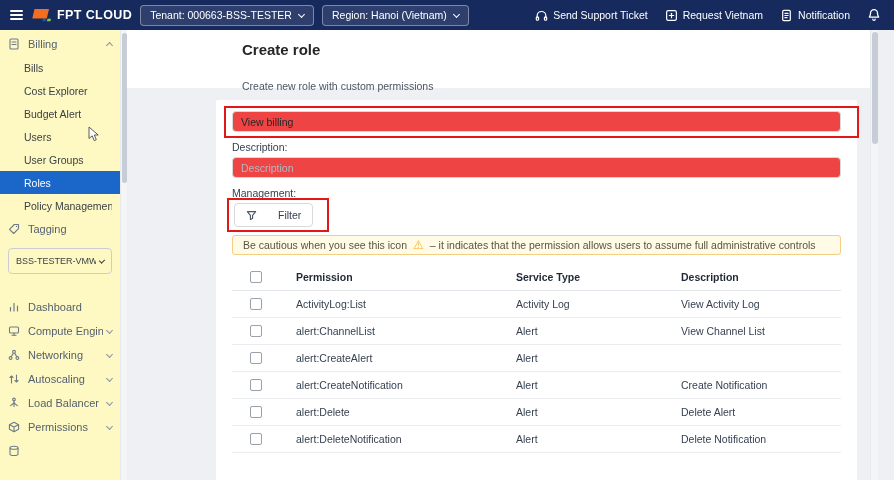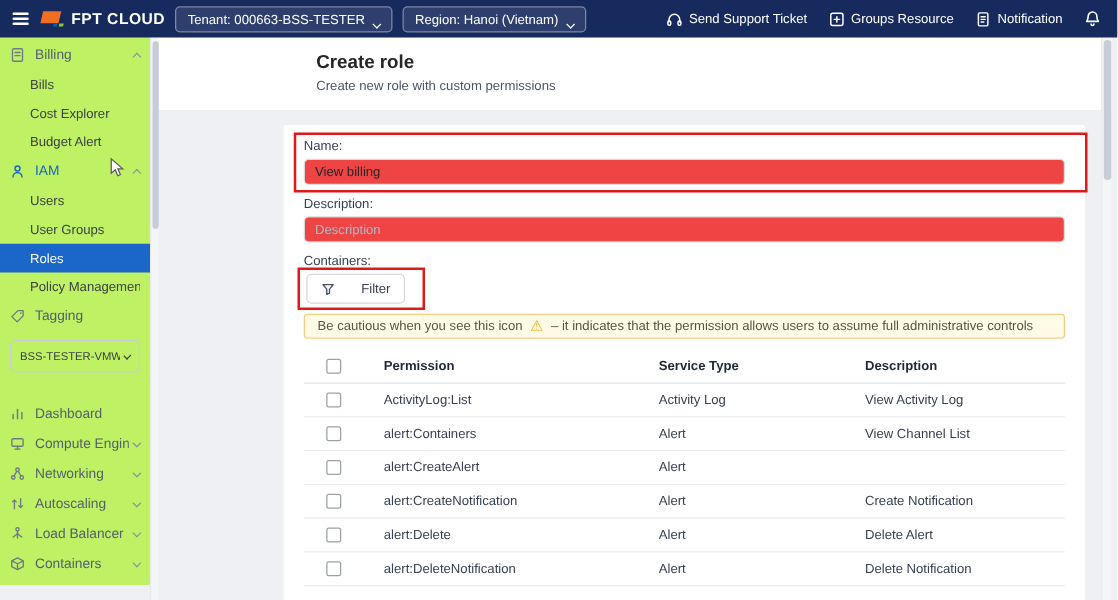--- a/index.html
+++ b/index.html
@@ -8,55 +8,55 @@
        font-family:"Liberation Sans",sans-serif;font-size:11px;color:#3c4043}
 
   
   .topbar{position:absolute;top:0;left:0;width:894px;height:30px;background:#172A5E;
           display:flex;align-items:center;color:#fff;z-index:30}
   .tb-left{display:flex;align-items:center;padding-left:10px}
   .hamburger{display:flex;flex-direction:column;gap:2.5px;cursor:pointer;margin-right:9px}
   .hamburger i{display:block;width:13px;height:1.6px;background:#fff;border-radius:1px}
   .logo{display:flex;align-items:center;margin-right:5px}
   .brand{font-weight:bold;font-size:12.5px;letter-spacing:.4px}
-  .pill{display:flex;align-items:flex-end;gap:7px;background:rgba(255,255,255,.10);
+  .pill{display:flex;align-items:center;gap:7px;background:rgba(255,255,255,.10);
         border:1px solid rgba(255,255,255,.38);border-radius:4px;color:#fff;
         font-size:10.5px;padding:3px 9px;margin-left:8px;cursor:pointer;font-family:inherit;height:21px;white-space:nowrap}
   .tb-right{margin-left:auto;display:flex;align-items:center;gap:17px;padding-right:13px;font-size:10.5px}
   .tb-link{display:flex;align-items:center;gap:5px;color:#fff;text-decoration:none;cursor:pointer;white-space:nowrap}
   .tb-ic{display:flex}
   .chev{display:inline-block;width:5px;height:5px;border-right:1.4px solid currentColor;border-bottom:1.4px solid currentColor}
   .chev.down{transform:rotate(45deg);margin-top:-2px}
   .chev.up{transform:rotate(-135deg);margin-top:2px}
 
   
-  .sidebar{position:absolute;top:18px;left:0;width:120px;height:450px;background:#bef264;
-           padding-top:14px;overflow:hidden;z-index:5}
+  .sidebar{position:absolute;top:30px;left:0;width:120px;height:450px;background:#fef9c3;
+           padding-top:2px;overflow:hidden;z-index:5}
   .sb-row{display:flex;align-items:center;height:24px;padding:0 8px;cursor:pointer}
   .sb-row.sub{height:23px;padding-left:24px}
   .sb-row.sub .sb-label{font-size:10.5px;color:#3c4043}
   .sb-ic{width:14px;height:13px;margin-right:6px;flex:0 0 auto;display:flex;align-items:center;color:#707a87}
   .sb-label{flex:1;white-space:nowrap;overflow:hidden;font-size:11px;color:#55606e}
   .sb-row .chev{color:#8a919e;margin-left:4px;flex:0 0 auto}
   .sb-row.blue .sb-ic,.sb-row.blue .sb-label{color:#1A66C9}
   .sb-row.active{background:#1A66C9}
   .sb-row.active .sb-label{color:#fff}
   .vpc-select{margin:7px 8px;height:26px;border:1px solid #c9ced6;border-radius:4px;display:flex;
               align-items:center;justify-content:space-between;gap:4px;padding:0 7px;cursor:pointer;color:#3c4043}
   .vpc-select span{font-size:9px;white-space:nowrap;overflow:hidden}
   .sb-gap{height:14px}
   .sb-track{position:absolute;top:30px;left:120px;width:7px;height:450px;background:#f4f5f7;
             border-left:1px solid #e7e9ec;z-index:6}
   .sb-thumb{position:absolute;left:1px;top:3px;width:5px;height:150px;background:#c7cdd6;border-radius:3px;cursor:pointer}
 
   
-  .main{position:absolute;top:30px;left:122px;width:767px;height:384px;background:#eef0f4;overflow:visible}
+  .main{position:absolute;top:30px;left:111px;width:767px;height:384px;background:#eef0f4;overflow:visible}
   .page-header{position:absolute;top:0;left:0;right:0;height:58px;background:#fff;padding:11px 0 0 131px}
   .page-title{margin:0;font-size:15px;font-weight:700;color:#262626}
-  .page-subtitle{margin:5px 0 0;font-size:10.5px;color:#4b5563}
+  .page-subtitle{margin:22px 0 0;font-size:10.5px;color:#4b5563}
   .card{position:absolute;top:70px;left:105px;width:641px;height:412px;background:#fff;
         padding:11px 16px;border-radius:2px}
   .field-label{display:block;font-size:10.5px;color:#374151;margin:0 0 4px;height:12px}
   .text-input{width:100%;height:21px;border:1px solid #d9d9d9;border-radius:4px;padding:0 8px;
               font-size:10.5px;color:#262626;font-family:inherit;outline:none;background:#ef4444}
   .text-input::placeholder{color:#b3b9c4}
   .fgroup{margin-bottom:9px}
   .annot-name{position:relative}
   .annot-name::after{content:"";position:absolute;left:-8px;right:-18px;top:-5px;bottom:-6px;
                      border:2px solid #E11818;pointer-events:none;z-index:8}
@@ -122,21 +122,21 @@
       <span>Send Support Ticket</span>
     </a>
     <a class="tb-link">
       <span class="tb-ic">
         <svg class="ic" width="13" height="13" viewBox="0 0 12 12" fill="none" stroke="#fff" stroke-width="1.1" stroke-linecap="round">
           <rect x="1.5" y="1.5" width="9" height="9" rx="1.5"></rect>
           <line x1="6" y1="4" x2="6" y2="8"></line>
             <line x1="4" y1="6" x2="8" y2="6"></line>
         </svg>
       </span>
-      <span>Groups Resource</span>
+      <span>Request Vietnam</span>
     </a>
     <a class="tb-link">
       <span class="tb-ic">
         <svg class="ic" width="13" height="13" viewBox="0 0 12 12" fill="none" stroke="#fff" stroke-width="1.1" stroke-linecap="round">
           <rect x="2.5" y="1.2" width="7" height="9.6" rx="1"></rect>
           <line x1="4.5" y1="4" x2="7.5" y2="4"></line>
             <line x1="4.5" y1="6" x2="7.5" y2="6"></line>
             <line x1="4.5" y1="8" x2="6.5" y2="8"></line>
         </svg>
       </span>
@@ -167,30 +167,20 @@
   <div class="sb-row sub">
     <span class="sb-label">Bills</span>
   </div>
   <div class="sb-row sub">
     <span class="sb-label">Cost Explorer</span>
   </div>
   <div class="sb-row sub">
     <span class="sb-label">Budget Alert</span>
   </div>
 
-  <div class="sb-row top blue">
-    <span class="sb-ic">
-      <svg class="ic" width="12" height="12" viewBox="0 0 12 12" fill="none" stroke="currentColor" stroke-width="1.1" stroke-linecap="round">
-        <circle cx="6" cy="3.8" r="2"></circle>
-          <path d="M2.4 10.6 a3.6 3.6 0 0 1 7.2 0"></path>
-      </svg>
-    </span>
-    <span class="sb-label">IAM</span>
-    <i class="chev up"></i>
-  </div>
   <div class="sb-row sub">
     <span class="sb-label">Users</span>
   </div>
   <div class="sb-row sub">
     <span class="sb-label">User Groups</span>
   </div>
   <div class="sb-row sub active">
     <span class="sb-label">Roles</span>
   </div>
   <div class="sb-row sub">
@@ -271,21 +261,21 @@
     <span class="sb-label">Load Balancer</span>
     <i class="chev down"></i>
   </div>
   <div class="sb-row top">
     <span class="sb-ic">
       <svg class="ic" width="12" height="12" viewBox="0 0 12 12" fill="none" stroke="currentColor" stroke-width="1.1" stroke-linejoin="round">
         <path d="M6 1.3 L10.6 3.7 L10.6 8.3 L6 10.7 L1.4 8.3 L1.4 3.7 Z"></path>
         <path d="M1.4 3.7 L6 6 L10.6 3.7 M6 6 L6 10.7"></path>
       </svg>
     </span>
-    <span class="sb-label">Containers</span>
+    <span class="sb-label">Permissions</span>
     <i class="chev down"></i>
   </div>
   <div class="sb-row top">
     <span class="sb-ic">
       <svg class="ic" width="12" height="12" viewBox="0 0 12 12" fill="none" stroke="currentColor" stroke-width="1.1">
         <ellipse cx="6" cy="2.8" rx="4" ry="1.5"></ellipse>
           <path d="M2 2.8 V9 a4 1.5 0 0 0 8 0 V2.8"></path>
       </svg>
     </span>
     <span class="sb-label"></span>
@@ -298,31 +288,30 @@
 
 <main class="main">
   <div class="page-header">
     <h1 class="page-title">Create role</h1>
     <p class="page-subtitle">Create new role with custom permissions</p>
   </div>
 
   <section class="card">
 
     <div class="annot-name">
-      <label class="field-label">Name:</label>
       <input class="text-input" type="text" value="View billing" style="">
     </div>
     <div class="fgroup"></div>
 
     <div class="fgroup">
       <label class="field-label">Description:</label>
       <input class="text-input" type="text" placeholder="Description" style="">
     </div>
 
-    <label class="field-label">Containers:</label>
+    <label class="field-label">Management:</label>
 
     <div class="filter-wrap">
       <span class="annot-filter">
         <button class="filter-btn">
           <span>
             <svg class="ic" width="11" height="11" viewBox="0 0 12 12" fill="none" stroke="#4b5563" stroke-width="1.2" stroke-linejoin="round">
               <path d="M1.5 1.8 h9 L7.2 5.8 v3.4 l-2.4 1.2 V5.8 Z"></path>
             </svg>
           </span>
           <span>Filter</span>
@@ -345,21 +334,21 @@
       </div>
 
       <div class="prow">
         <span class="cb"></span>
         <span class="cell">ActivityLog:List</span>
         <span class="cell">Activity Log</span>
         <span class="cell">View Activity Log</span>
       </div>
       <div class="prow">
         <span class="cb"></span>
-        <span class="cell">alert:Containers</span>
+        <span class="cell">alert:ChannelList</span>
         <span class="cell">Alert</span>
         <span class="cell">View Channel List</span>
       </div>
       <div class="prow">
         <span class="cb"></span>
         <span class="cell">alert:CreateAlert</span>
         <span class="cell">Alert</span>
       </div>
       <div class="prow">
         <span class="cb"></span>

